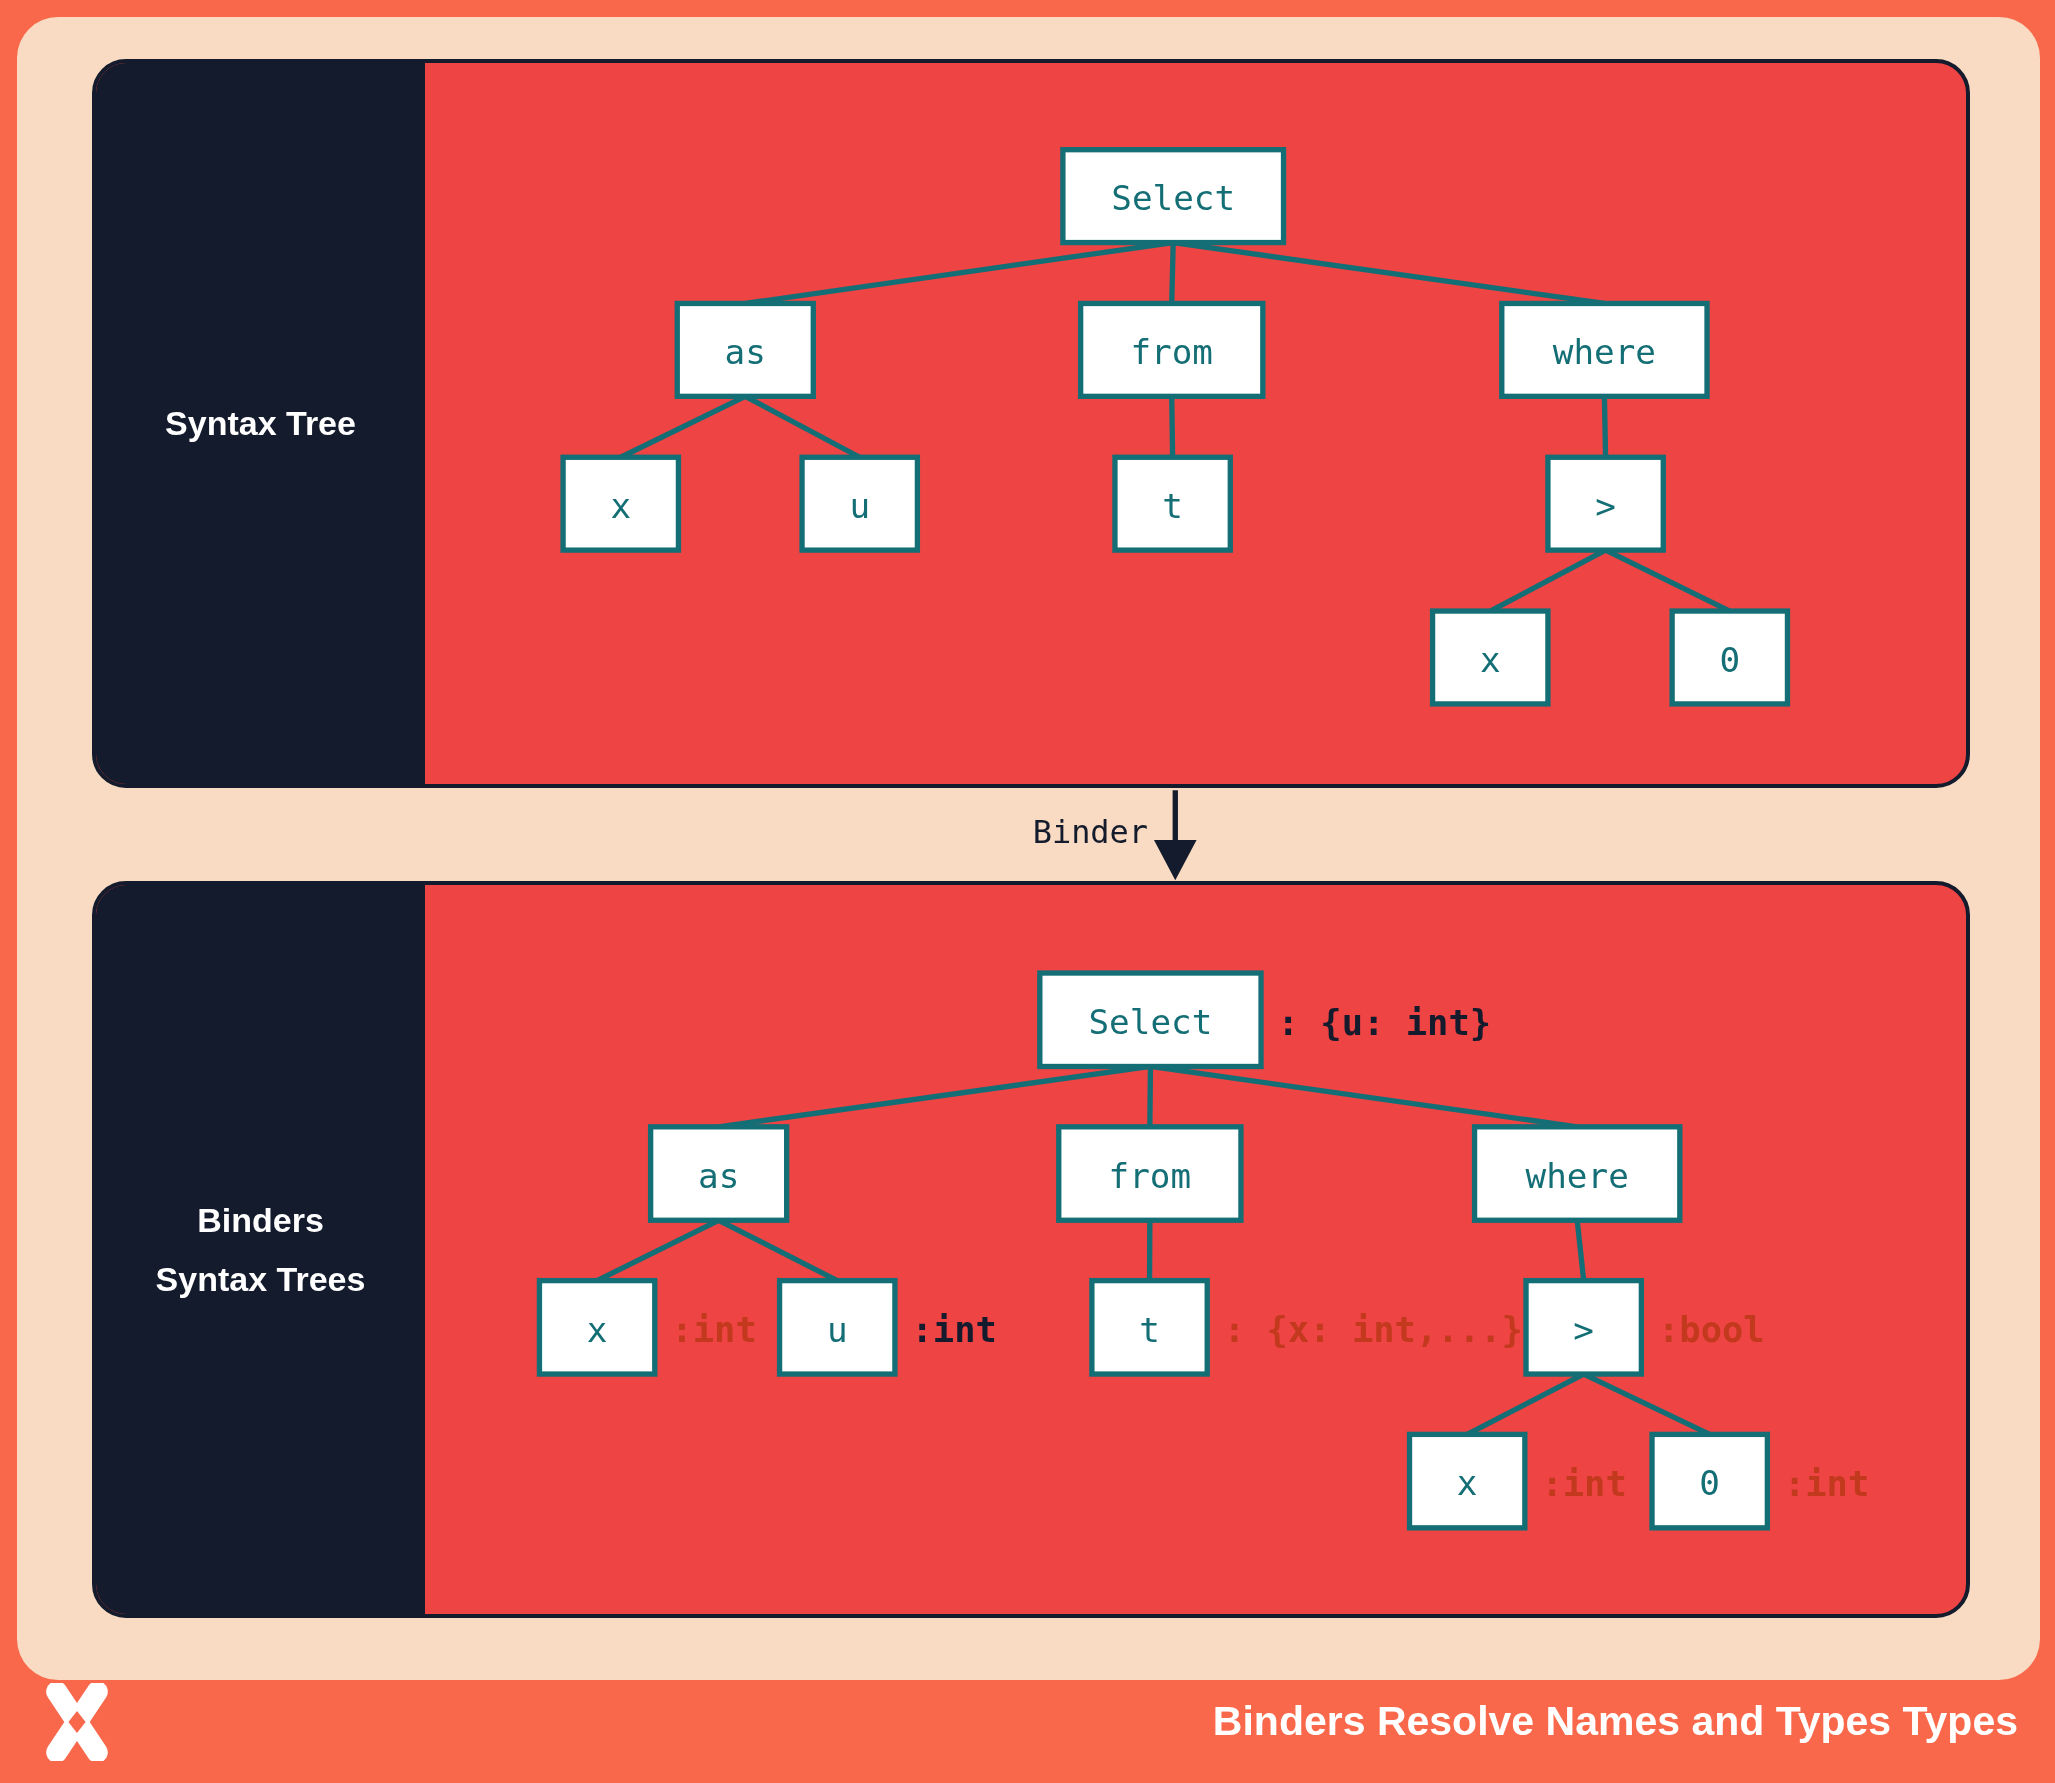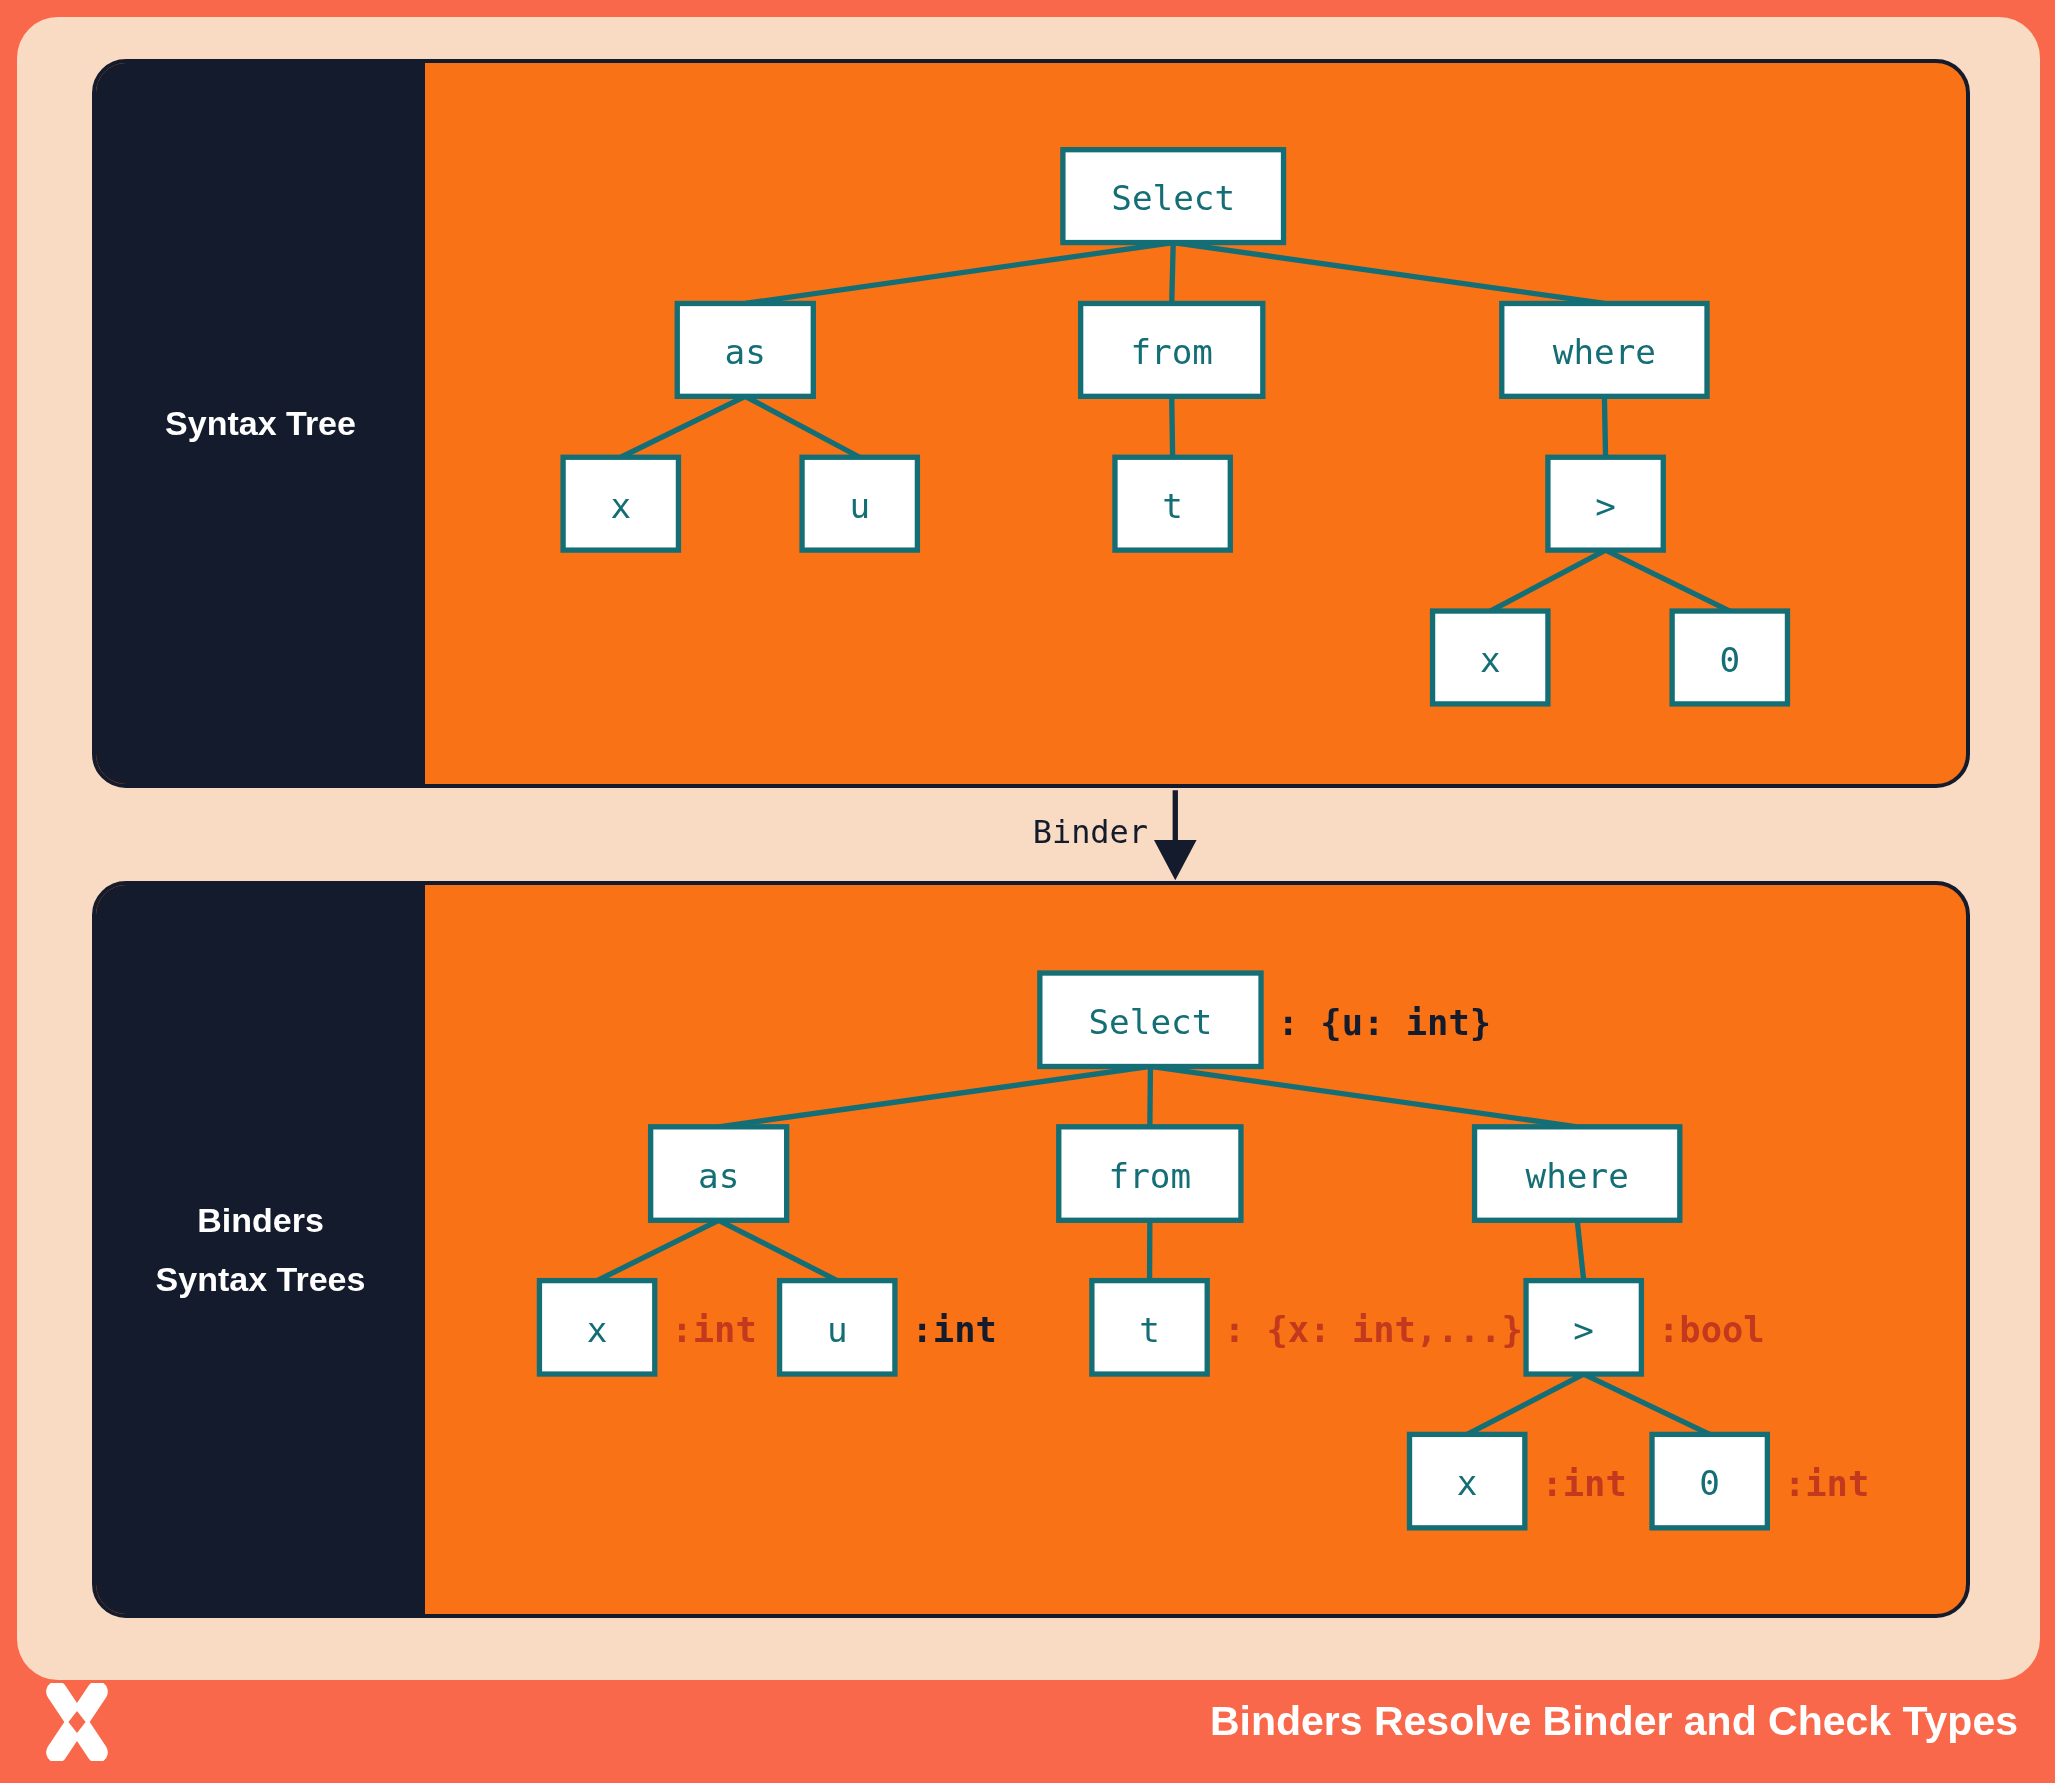--- a/index.html
+++ b/index.html
@@ -11,21 +11,21 @@
     font-family:"Liberation Sans", sans-serif;
   }
   .sheet{
     position:absolute;left:16.6px;top:16.6px;
     width:2023px;height:1663px;
     background:#f8dbc2;
     border-radius:41px;
   }
   .panel{
     position:absolute;left:92px;width:1878px;
-    background:#f97316;
+    background:#ef4444;
     border:4.1px solid #141b2c;
     border-radius:34px;
     box-sizing:border-box;
   }
   .panel-top{top:59px;height:729px;}
   .panel-bottom{top:881px;height:737px;}
   .sidebar{
     position:absolute;left:0;top:0;bottom:0;width:329px;
     background:#141b2c;
     border-radius:30px 0 0 30px;
@@ -147,17 +147,17 @@
       <text x="1941" y="1406" text-anchor="end" dominant-baseline="central" font-family="DejaVu Sans Mono, monospace" font-size="54" fill="#141b2c">Binder</text>
     </g>
   </svg>
 
   <div class="footer">
     <svg class="logo" viewBox="0 0 100 100">
       <line x1="24" y1="11" x2="76" y2="89" stroke="#ffffff" stroke-width="27" stroke-linecap="round"></line>
       <line x1="76" y1="11" x2="24" y2="89" stroke="#ffffff" stroke-width="27" stroke-linecap="round"></line>
       <polygon points="50,36 61,50 50,64 39,50" fill="#f9684a"></polygon>
     </svg>
-    <div class="footer-title">Binders Resolve Binder and Check Types</div>
+    <div class="footer-title">Binders Resolve Names and Types Types</div>
   </div>
 
 </div>
 
 
 </body></html>

